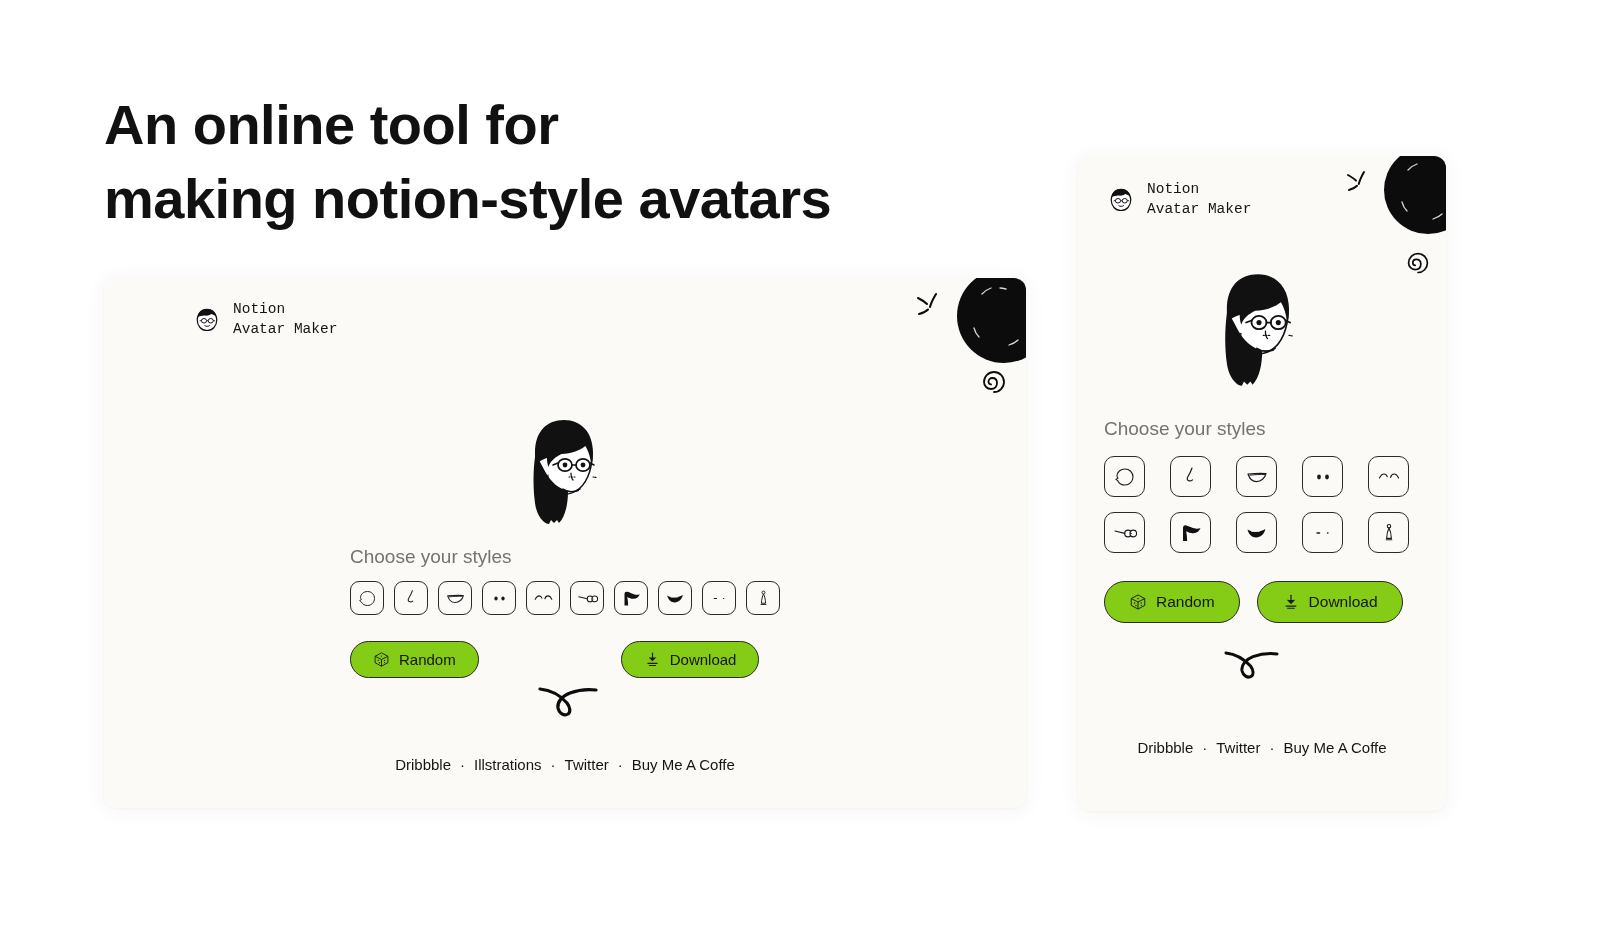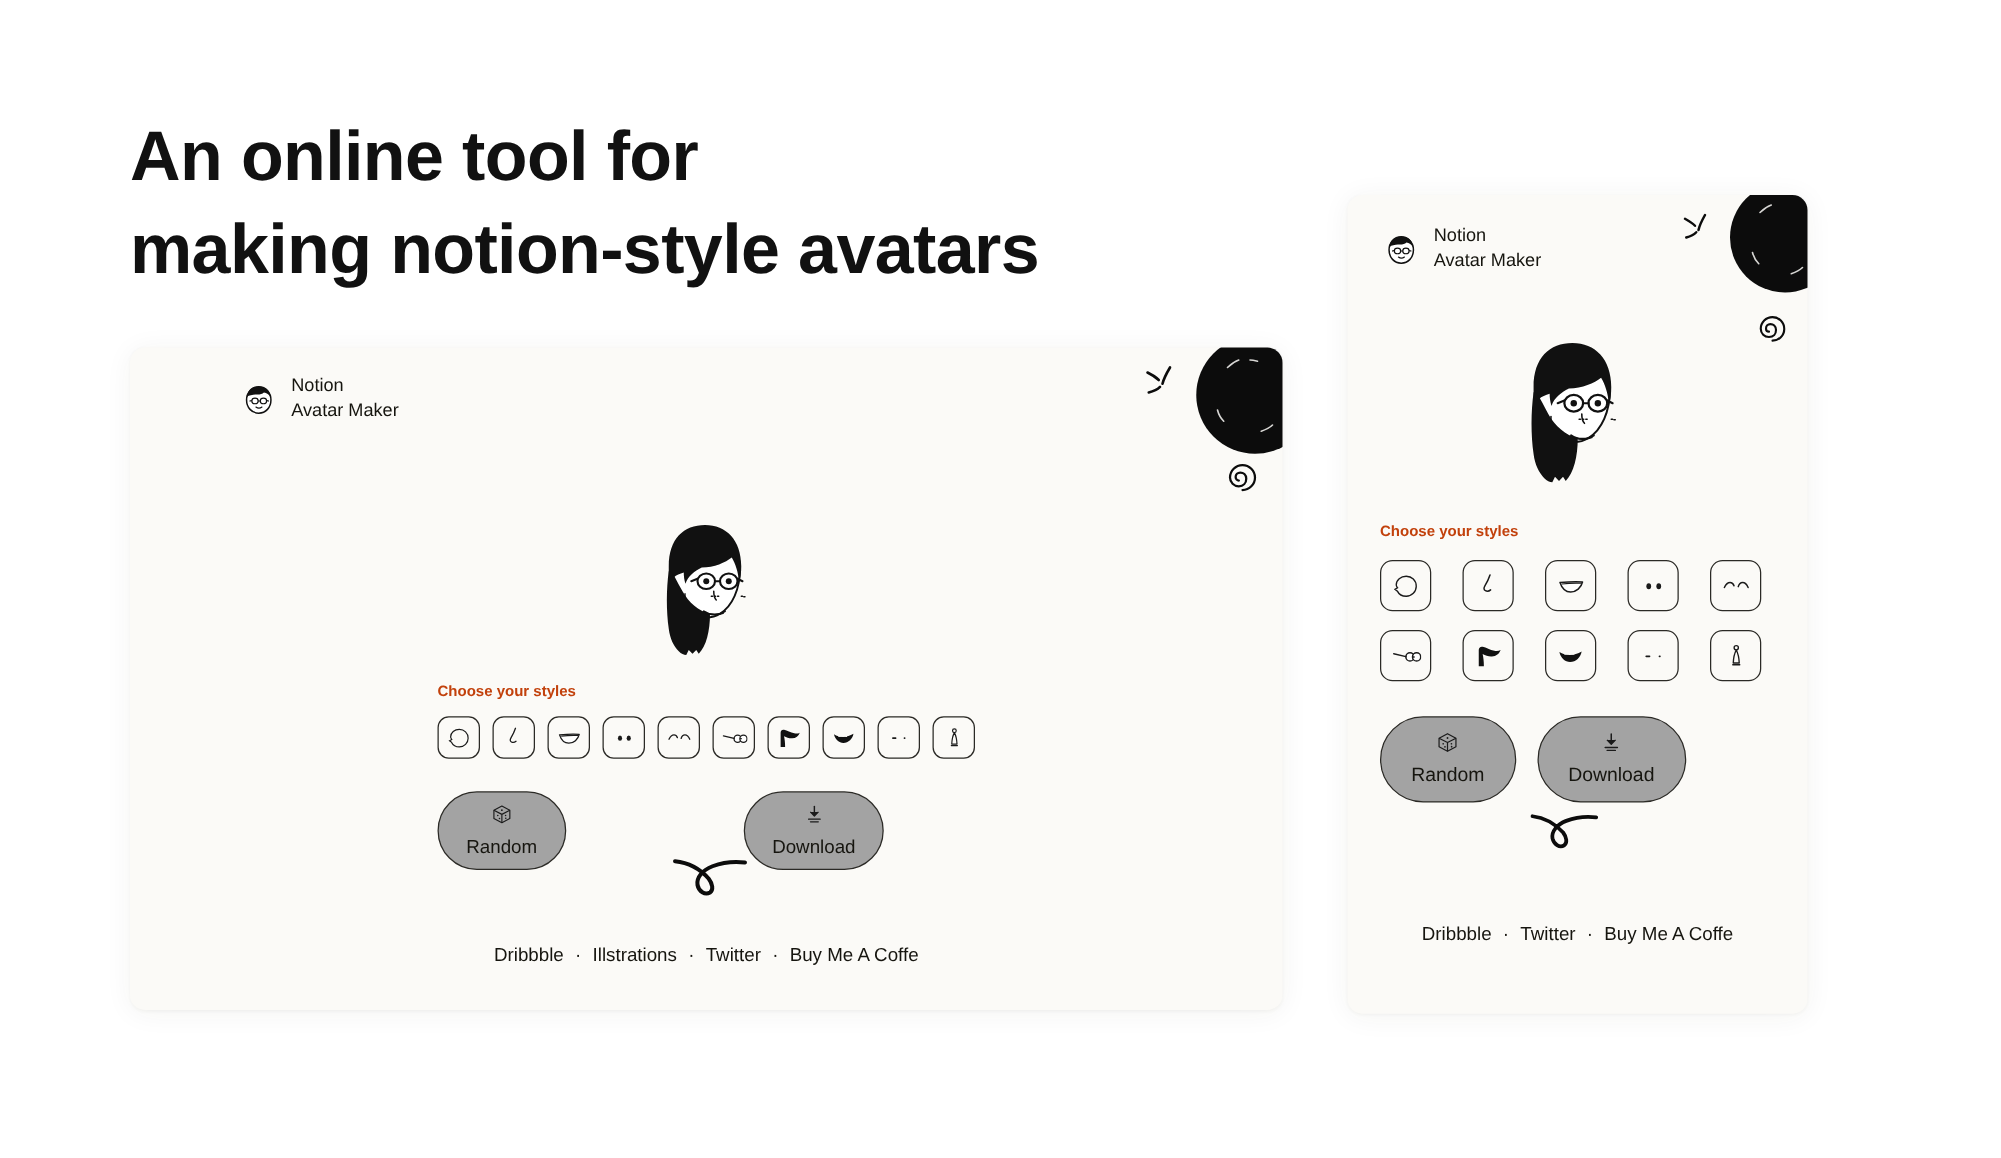--- a/index.html
+++ b/index.html
@@ -25,21 +25,21 @@
     position: absolute;
     background: #FBFAF7;
     border-radius: 12px;
     box-shadow: 0 2px 22px rgba(60,50,30,0.055), 0 1px 3px rgba(60,50,30,0.04);
     overflow: hidden;
   }
   .card-desktop { left: 104px; top: 278px; width: 922px; height: 530px; }
   .card-mobile  { left: 1078px; top: 156px; width: 368px; height: 655px; }
 
   
-  .brand { position: absolute; display: flex; align-items: center; gap: 11px; }
+  .brand { position: absolute; display: flex; align-items: center; gap: 11px; font-family: Liberation Mono, monospace; }
   .brand-desktop { left: 88px; top: 22px; }
   .brand-mobile  { left: 28px; top: 24px; }
   .brand-logo { width: 30px; height: 30px; flex: 0 0 auto; display:block; }
   .brand-mobile .brand-logo { width: 30px; height: 30px; }
   .brand-text { font-size: 14.5px; line-height: 1.35; color: #16150f; font-weight: 400; }
   .brand-text div { white-space: nowrap; }
 
   
   .deco { position: absolute; pointer-events: none; }
   .blob-desktop { right: -38px; top: -8px; width: 120px; height: 96px; }
@@ -55,21 +55,21 @@
   
   .avatar-preview { position: absolute; }
   .avatar-desktop { left: 411px; top: 137px; width: 100px; height: 112px; }
   .avatar-mobile  { left: 127px; top: 113px; width: 108px; height: 120px; }
 
   
   .panel { position: absolute; }
   .panel-desktop { left: 246px; top: 268px; width: 440px; }
   .panel-mobile  { left: 26px; top: 262px; width: 316px; }
 
-  .section-title { font-size: 12px; color: #c2410c; font-weight: 700; }
+  .section-title { font-size: 19px; color: #737373; font-weight: 400; }
   .panel-desktop .section-title { margin-bottom: 13px; }
   .panel-mobile  .section-title { margin-bottom: 16px; }
 
   .style-row {
     display: flex; gap: 10px; flex-wrap: nowrap;
   }
   .style-grid {
     display: grid; grid-template-columns: repeat(5, 41px);
     gap: 15px 25px;
   }
@@ -88,28 +88,27 @@
   
   .btn-row { display: flex; align-items: center; }
   .panel-desktop .btn-row { margin-top: 26px; gap: 142px; }
   .panel-mobile  .btn-row { margin-top: 28px; gap: 17px; }
 
   .btn {
     display: inline-flex; align-items: center; justify-content: center;
     gap: 9px;
     border: 1.5px solid #2b2a26;
     border-radius: 999px;
-    background: #a3a3a3;
+    background: #84cc16;
     color: #16150f;
     font-family: "Liberation Sans", sans-serif;
     font-size: 15px;
     padding: 9px 22px;
     cursor: pointer;
     white-space: nowrap;
-    flex-direction: column;
   }
   .panel-mobile .btn { font-size: 15.5px; padding: 11px 24px; }
   .btn svg { display: block; flex: 0 0 auto; }
 
   
   .footer {
     position: absolute;
     display: flex; align-items: flex-start; justify-content: center;
     gap: 0;
     font-size: 15px; color: #16150f;

